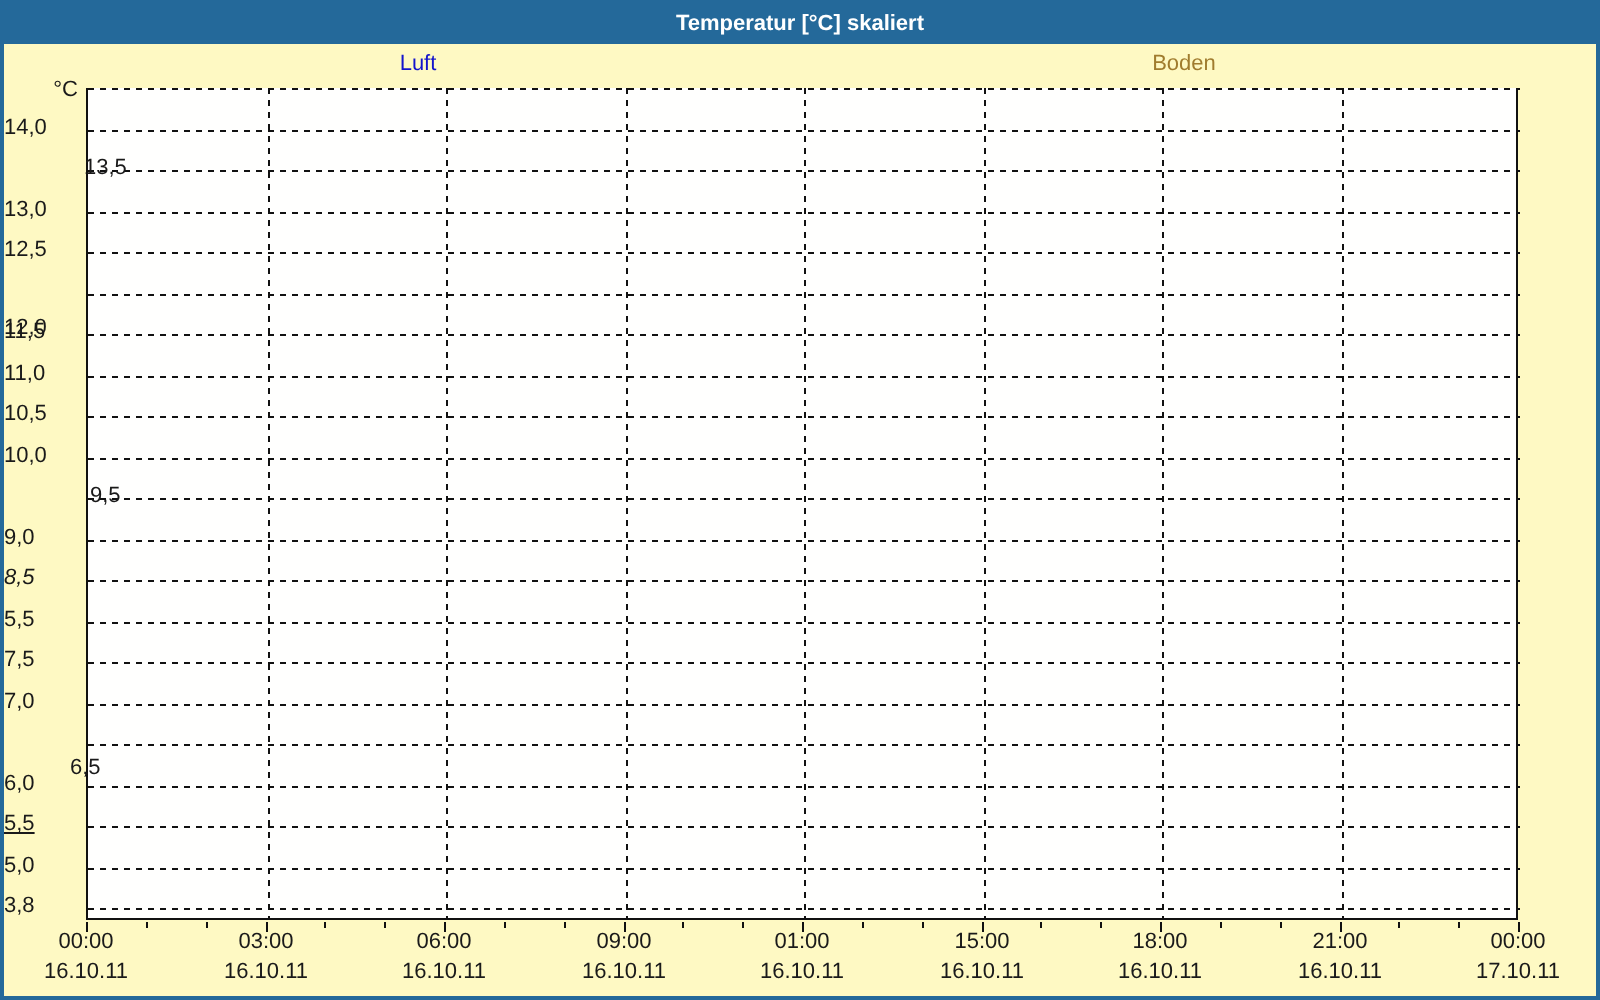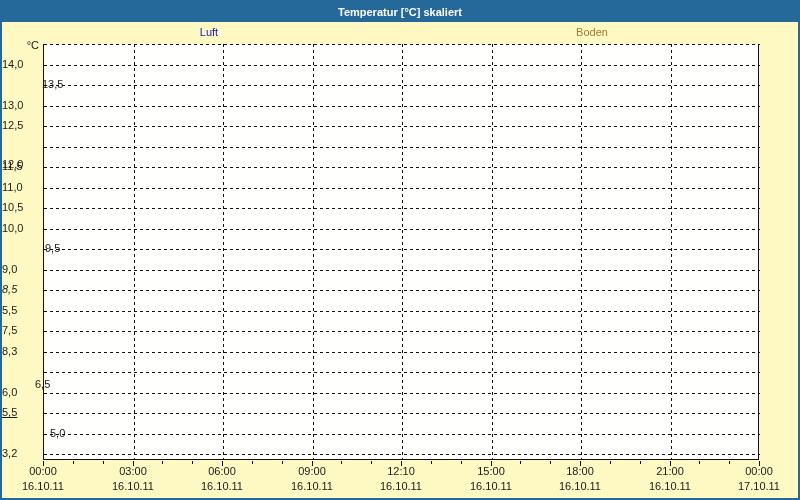--- a/index.html
+++ b/index.html
@@ -100,26 +100,26 @@
     <div class="ylab" style="top: 156px;">12,0</div>
     <div class="ylab" style="top: 158px;">11,5</div>
     <div class="ylab" style="top: 179px;">11,0</div>
     <div class="ylab" style="top: 199px;">10,5</div>
     <div class="ylab" style="top: 220px;">10,0</div>
     <div class="ylab" style="top: 240px; padding-left: 43px;">9,5</div>
     <div class="ylab" style="top: 261px;">9,0</div>
     <div class="ylab" style="top: 281px; font-style: italic;">8,5</div>
     <div class="ylab" style="top: 302px;">5,5</div>
     <div class="ylab" style="top: 322px;">7,5</div>
-    <div class="ylab" style="top: 343px;">8,3</div>
+    <div class="ylab" style="top: 343px;">7,0</div>
     <div class="ylab" style="top: 376px; margin-left: 33px;">6,5</div>
     <div class="ylab" style="top: 384px;">6,0</div>
     <div class="ylab" style="top: 404px; text-decoration: underline;">5,5</div>
-    <div class="ylab" style="top: 425px; margin-left: 48px;">5,0</div>
-    <div class="ylab" style="top: 445px;">3,2</div>
+    <div class="ylab" style="top: 425px;">5,0</div>
+    <div class="ylab" style="top: 445px;">3,8</div>
     <div class="xtick" style="left: 41px; top: 459px; height: 5px;"></div>
     <div class="xtick" style="left: 71px; top: 459px; height: 3px;"></div>
     <div class="xtick" style="left: 101px; top: 459px; height: 3px;"></div>
     <div class="xtick" style="left: 131px; top: 459px; height: 5px;"></div>
     <div class="xtick" style="left: 160px; top: 459px; height: 3px;"></div>
     <div class="xtick" style="left: 190px; top: 459px; height: 3px;"></div>
     <div class="xtick" style="left: 220px; top: 459px; height: 5px;"></div>
     <div class="xtick" style="left: 250px; top: 459px; height: 3px;"></div>
     <div class="xtick" style="left: 280px; top: 459px; height: 3px;"></div>
     <div class="xtick" style="left: 310px; top: 459px; height: 5px;"></div>
@@ -139,21 +139,21 @@
     <div class="xtick" style="left: 727px; top: 459px; height: 3px;"></div>
     <div class="xtick" style="left: 757px; top: 459px; height: 5px;"></div>
     <div class="xlab" style="left: 41px; top: 463px;">00:00</div>
     <div class="xlab" style="left: 41px; top: 478px;">16.10.11</div>
     <div class="xlab" style="left: 131px; top: 463px;">03:00</div>
     <div class="xlab" style="left: 131px; top: 478px;">16.10.11</div>
     <div class="xlab" style="left: 220px; top: 463px;">06:00</div>
     <div class="xlab" style="left: 220px; top: 478px;">16.10.11</div>
     <div class="xlab" style="left: 310px; top: 463px;">09:00</div>
     <div class="xlab" style="left: 310px; top: 478px;">16.10.11</div>
-    <div class="xlab" style="left: 399px; top: 463px;">12:10</div>
+    <div class="xlab" style="left: 399px; top: 463px;">01:00</div>
     <div class="xlab" style="left: 399px; top: 478px;">16.10.11</div>
     <div class="xlab" style="left: 489px; top: 463px;">15:00</div>
     <div class="xlab" style="left: 489px; top: 478px;">16.10.11</div>
     <div class="xlab" style="left: 578px; top: 463px;">18:00</div>
     <div class="xlab" style="left: 578px; top: 478px;">16.10.11</div>
     <div class="xlab" style="left: 668px; top: 463px;">21:00</div>
     <div class="xlab" style="left: 668px; top: 478px;">16.10.11</div>
     <div class="xlab" style="left: 757px; top: 463px;">00:00</div>
     <div class="xlab" style="left: 757px; top: 478px;">17.10.11</div>
   </div>

